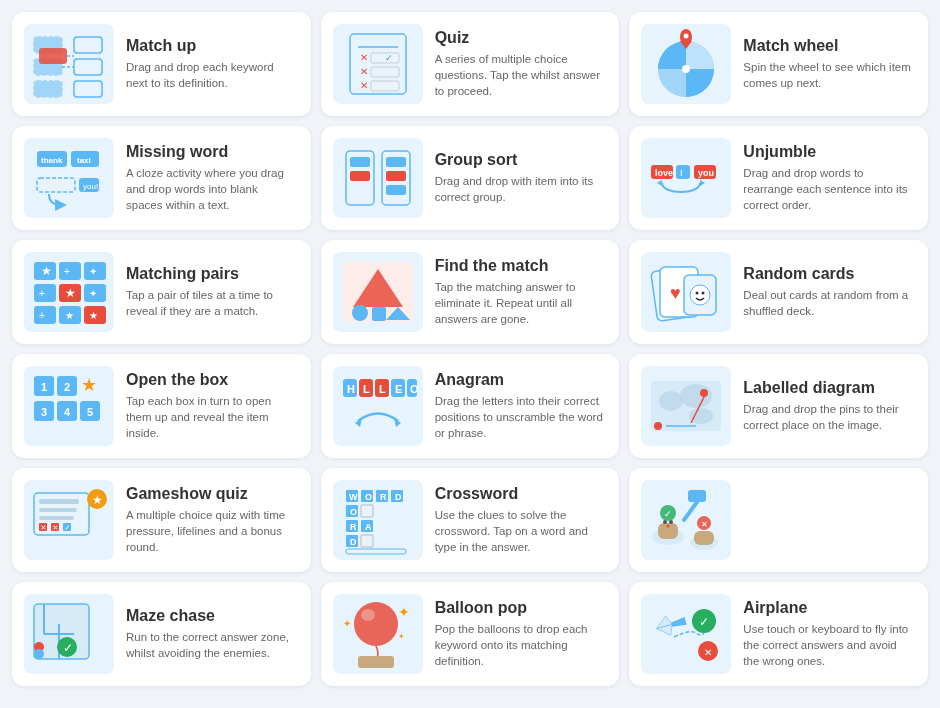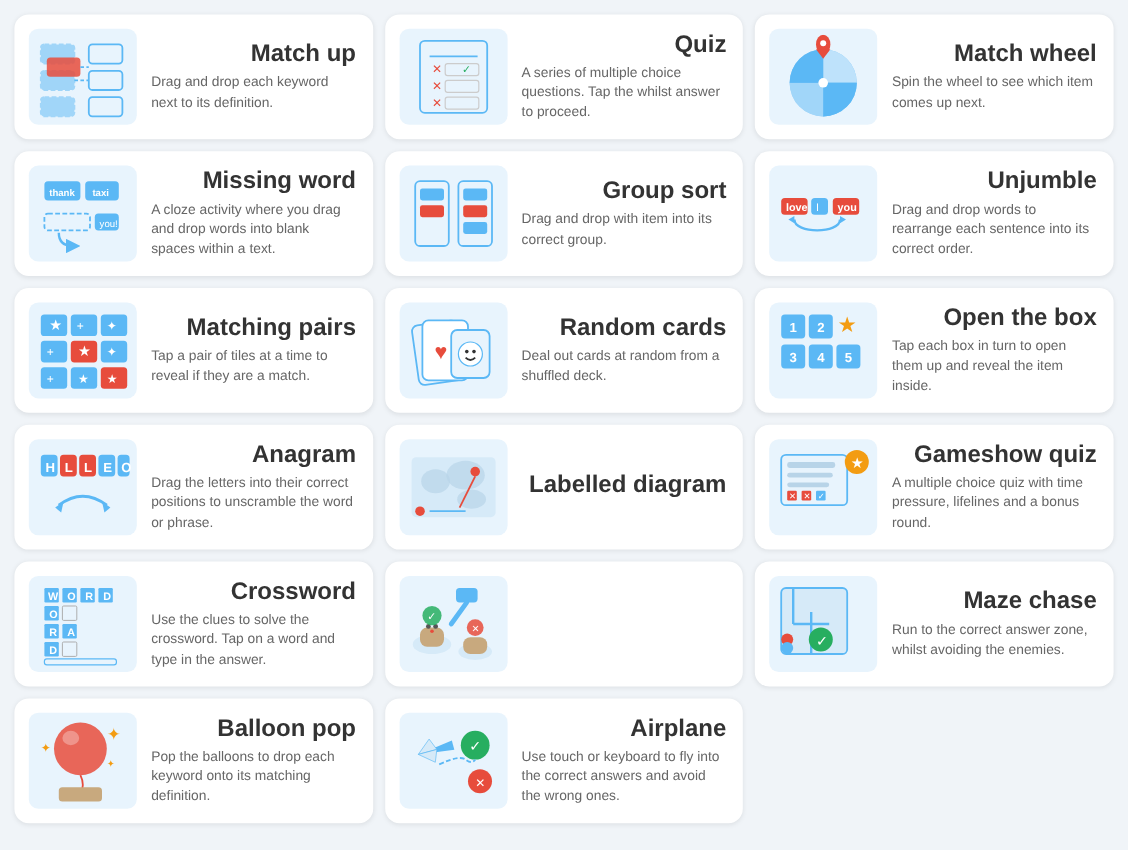--- a/index.html
+++ b/index.html
@@ -33,25 +33,24 @@
       background: #e8f4fd;
       display: flex;
       align-items: center;
       justify-content: center;
       overflow: hidden;
     }
     .card-text {
       flex: 1;
     }
     .card-title {
-      font-size: 20px;
+      font-size: 16px;
       font-weight: 700;
       color: #333;
       margin-bottom: 4px;
-      text-align: right;
     }
     .card-desc {
       font-size: 11.5px;
       color: #666;
       line-height: 1.4;
     }
 
     
     svg { display: block; }
   </style>
@@ -219,20 +218,40 @@
         <rect x="55" y="49" width="22" height="18" rx="3" fill="#e74c3c"></rect>
         <text x="60" y="62" font-size="10" fill="#fff">★</text>
       </svg>
     </div>
     <div class="card-text">
       <div class="card-title">Matching pairs</div>
       <div class="card-desc">Tap a pair of tiles at a time to reveal if they are a match.</div>
     </div>
   </div>
 
+  <div class="card">
+    <div class="card-icon">
+      <svg width="80" height="70" viewBox="0 0 80 70">
+
+        <rect x="5" y="5" width="70" height="60" rx="4" fill="#fdecea"></rect>
+
+        <polygon points="40,12 65,50 15,50" fill="#e74c3c" opacity="0.85"></polygon>
+
+        <circle cx="22" cy="56" r="8" fill="#5bb8f5"></circle>
+
+        <rect x="34" y="50" width="14" height="14" rx="2" fill="#5bb8f5"></rect>
+
+        <polygon points="60,50 72,63 48,63" fill="#5bb8f5"></polygon>
+      </svg>
+    </div>
+    <div class="card-text">
+      <div class="card-title">Find the match</div>
+      <div class="card-desc">Tap the matching answer to eliminate it. Repeat until all answers are gone.</div>
+    </div>
+  </div>
 
   <div class="card">
     <div class="card-icon">
       <svg width="80" height="70" viewBox="0 0 80 70">
 
         <rect x="8" y="12" width="38" height="50" rx="5" fill="#e8f4fd" stroke="#5bb8f5" stroke-width="1.5" transform="rotate(-8,27,37)"></rect>
         <rect x="14" y="10" width="38" height="50" rx="5" fill="#fff" stroke="#5bb8f5" stroke-width="1.5"></rect>
 
         <text x="24" y="42" font-size="18" fill="#e74c3c">♥</text>
 
@@ -311,20 +330,21 @@
 
         <circle cx="58" cy="22" r="4" fill="#e74c3c"></circle>
         <line x1="58" y1="26" x2="45" y2="52" stroke="#e74c3c" stroke-width="1.5"></line>
 
         <line x1="20" y1="55" x2="50" y2="55" stroke="#5bb8f5" stroke-width="1.5"></line>
         <circle cx="12" cy="55" r="4" fill="#e74c3c"></circle>
       </svg>
     </div>
     <div class="card-text">
       <div class="card-title">Labelled diagram</div>
+      <div class="card-desc">Drag and drop the pins to their correct place on the image.</div>
     </div>
   </div>
 
   <div class="card">
     <div class="card-icon">
       <svg width="80" height="70" viewBox="0 0 80 70">
 
         <rect x="5" y="8" width="55" height="42" rx="4" fill="#e8f4fd" stroke="#5bb8f5" stroke-width="1.5"></rect>
 
         <rect x="10" y="14" width="40" height="5" rx="2" fill="#b8d4e8"></rect>

